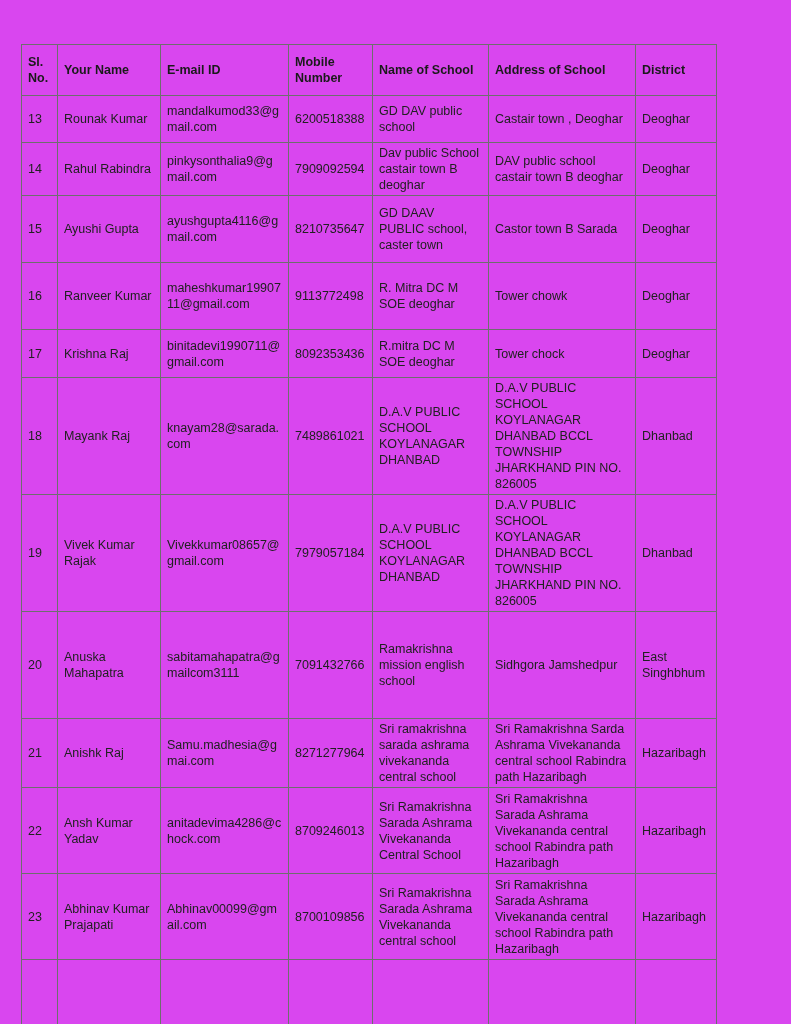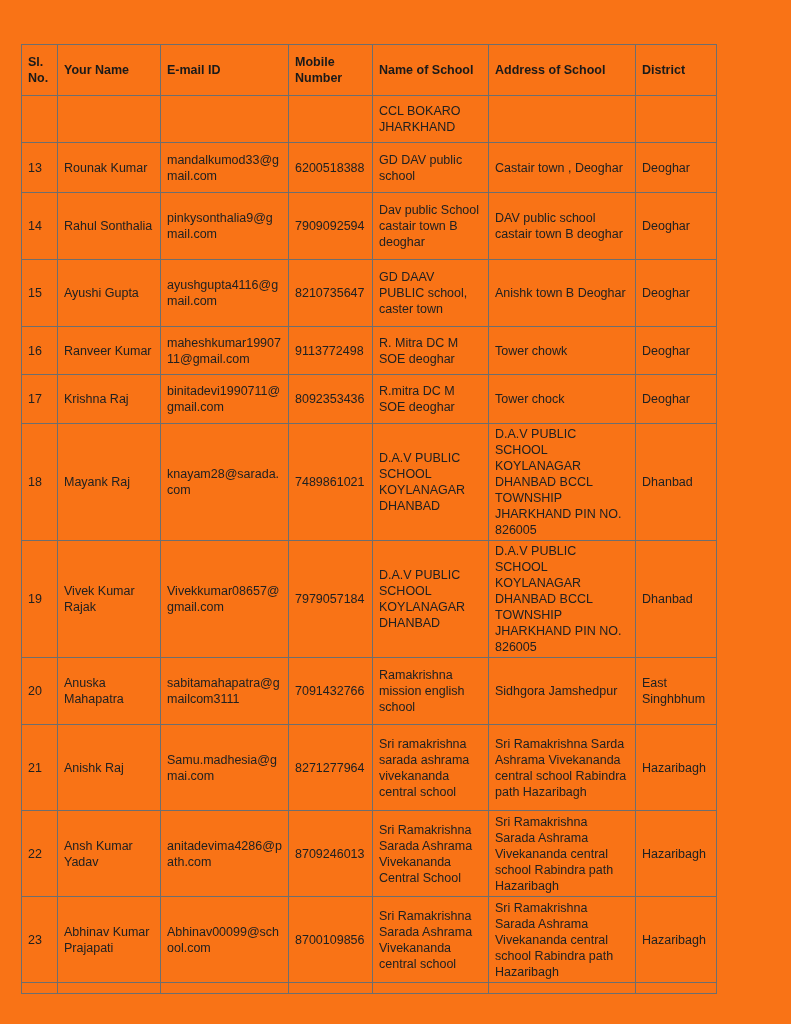--- a/index.html
+++ b/index.html
@@ -8,21 +8,21 @@
     background: #ffffff;
     width: 791px;
     height: 1024px;
     font-family: "Liberation Sans", "DejaVu Sans", sans-serif;
     color: #212121;
   }
   .page {
     position: relative;
     width: 791px;
     height: 1024px;
-    background: #f97316;
+    background: #d946ef;
     overflow: hidden;
   }
   table.participants {
     position: absolute;
     left: 21px;
     top: 44px;
     width: 695px;
     border-collapse: collapse;
     table-layout: fixed;
   }
@@ -78,53 +78,44 @@
         <th>Your Name</th>
         <th>E-mail ID</th>
         <th>Mobile Number</th>
         <th>Name of School</th>
         <th>Address of  School</th>
         <th>District</th>
       </tr>
     </thead>
     <tbody>
         <tr>
-          <td class="col-sl"></td>
-          <td class="col-name"></td>
-          <td class="col-email"></td>
-          <td class="col-mobile"></td>
-          <td class="col-school">CCL BOKARO JHARKHAND</td>
-          <td class="col-address"></td>
-          <td class="col-district"></td>
-        </tr>
-        <tr>
           <td class="col-sl">13</td>
           <td class="col-name">Rounak Kumar</td>
           <td class="col-email">mandalkumod33@gmail.com</td>
           <td class="col-mobile">6200518388</td>
           <td class="col-school">GD DAV public school</td>
           <td class="col-address">Castair town , Deoghar</td>
           <td class="col-district">Deoghar</td>
         </tr>
         <tr>
           <td class="col-sl">14</td>
-          <td class="col-name">Rahul Sonthalia</td>
+          <td class="col-name">Rahul Rabindra</td>
           <td class="col-email">pinkysonthalia9@gmail.com</td>
           <td class="col-mobile">7909092594</td>
           <td class="col-school">Dav public School castair town B deoghar</td>
           <td class="col-address">DAV public school castair town B deoghar</td>
           <td class="col-district">Deoghar</td>
         </tr>
         <tr>
           <td class="col-sl">15</td>
           <td class="col-name">Ayushi Gupta</td>
           <td class="col-email">ayushgupta4116@gmail.com</td>
           <td class="col-mobile">8210735647</td>
           <td class="col-school">GD DAAV PUBLIC school, caster town</td>
-          <td class="col-address">Anishk town B Deoghar</td>
+          <td class="col-address">Castor town B Sarada</td>
           <td class="col-district">Deoghar</td>
         </tr>
         <tr>
           <td class="col-sl">16</td>
           <td class="col-name">Ranveer Kumar</td>
           <td class="col-email">maheshkumar1990711@gmail.com</td>
           <td class="col-mobile">9113772498</td>
           <td class="col-school">R. Mitra DC M SOE deoghar</td>
           <td class="col-address">Tower chowk</td>
           <td class="col-district">Deoghar</td>
@@ -170,30 +161,30 @@
           <td class="col-name">Anishk Raj</td>
           <td class="col-email">Samu.madhesia@gmai.com</td>
           <td class="col-mobile">8271277964</td>
           <td class="col-school">Sri ramakrishna sarada ashrama vivekananda central school</td>
           <td class="col-address">Sri Ramakrishna Sarda Ashrama Vivekananda central school Rabindra path Hazaribagh</td>
           <td class="col-district">Hazaribagh</td>
         </tr>
         <tr>
           <td class="col-sl">22</td>
           <td class="col-name">Ansh Kumar Yadav</td>
-          <td class="col-email">anitadevima4286@path.com</td>
+          <td class="col-email">anitadevima4286@chock.com</td>
           <td class="col-mobile">8709246013</td>
           <td class="col-school">Sri Ramakrishna Sarada Ashrama Vivekananda Central School</td>
           <td class="col-address">Sri Ramakrishna Sarada Ashrama Vivekananda central school Rabindra path Hazaribagh</td>
           <td class="col-district">Hazaribagh</td>
         </tr>
         <tr>
           <td class="col-sl">23</td>
           <td class="col-name">Abhinav Kumar Prajapati</td>
-          <td class="col-email">Abhinav00099@school.com</td>
+          <td class="col-email">Abhinav00099@gmail.com</td>
           <td class="col-mobile">8700109856</td>
           <td class="col-school">Sri Ramakrishna Sarada Ashrama Vivekananda central school</td>
           <td class="col-address">Sri Ramakrishna Sarada Ashrama Vivekananda central school Rabindra path Hazaribagh</td>
           <td class="col-district">Hazaribagh</td>
         </tr>
         <tr>
           <td class="col-sl"></td>
           <td class="col-name"></td>
           <td class="col-email"></td>
           <td class="col-mobile"></td>

